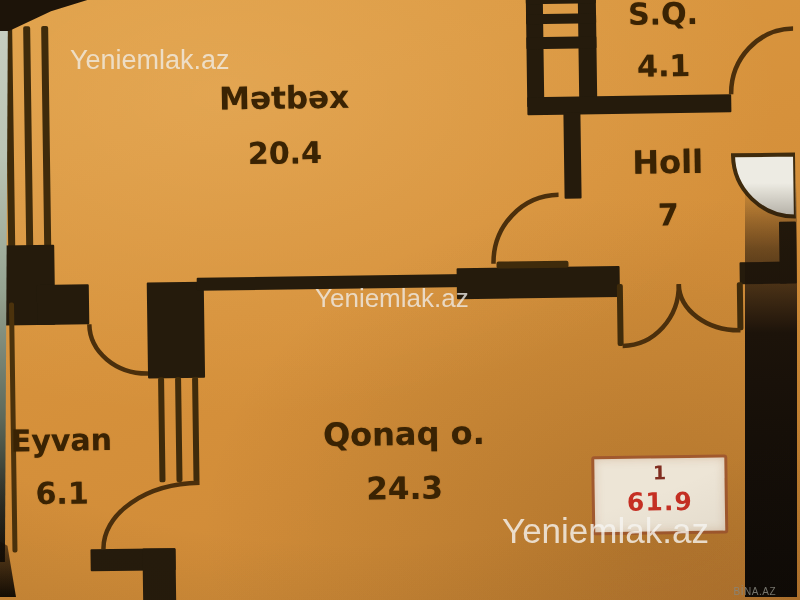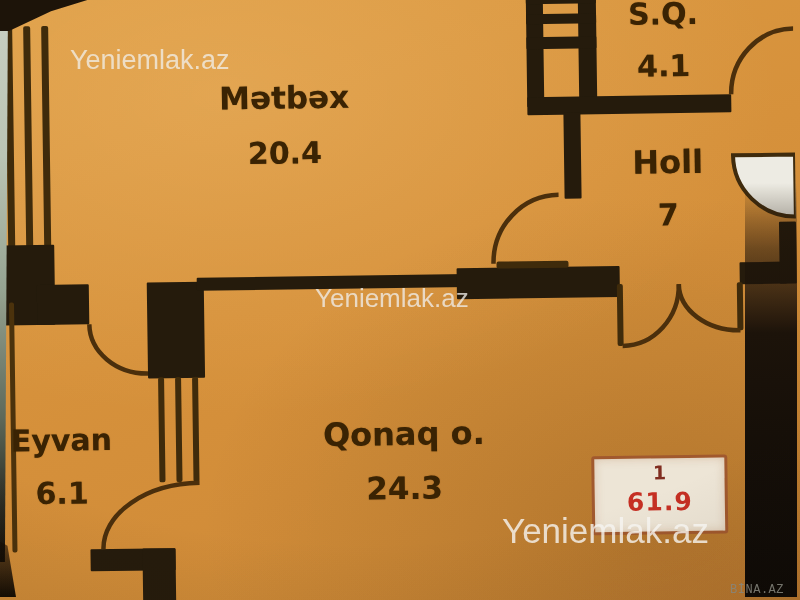--- a/index.html
+++ b/index.html
@@ -43,22 +43,22 @@
   #wm1{left:73px;top:48px;font-size:27px;}
   #wm2{left:318px;top:286px;font-size:26px;color:rgba(238,236,232,.78);}
   #wm3{left:505px;top:514px;font-size:35px;color:rgba(245,244,240,.80);}
   
   .badge{position:absolute;left:592px;top:462px;width:130px;height:73px;z-index:2;
     background:#ece4d6;border:3px solid #9e5a31;border-radius:3px;
     box-shadow:inset 0 0 10px rgba(150,90,40,.25);text-align:center;}
   .badge .b1{margin-top:4px;font-size:19px;font-weight:700;color:#7d2f22;line-height:1.1;}
   .badge .b2{margin-top:6px;font-size:25px;font-weight:700;color:#bf3126;letter-spacing:1px;line-height:1;}
   
-  .srctag{position:absolute;right:16px;bottom:3px;z-index:5;font-family:Liberation Mono, monospace;
-    font-size:12px;color:#86867d;opacity:.85;letter-spacing:.5px;}
+  .srctag{position:absolute;right:24px;bottom:3px;z-index:5;font-family:Liberation Sans, sans-serif;
+    font-size:10px;color:#86867d;opacity:.85;letter-spacing:.5px;}
 </style>
 </head>
 <body>
 
 <div id="photo">
  <div id="blurwrap">
 
   <div class="floor"></div>
 
   <div class="plan">

